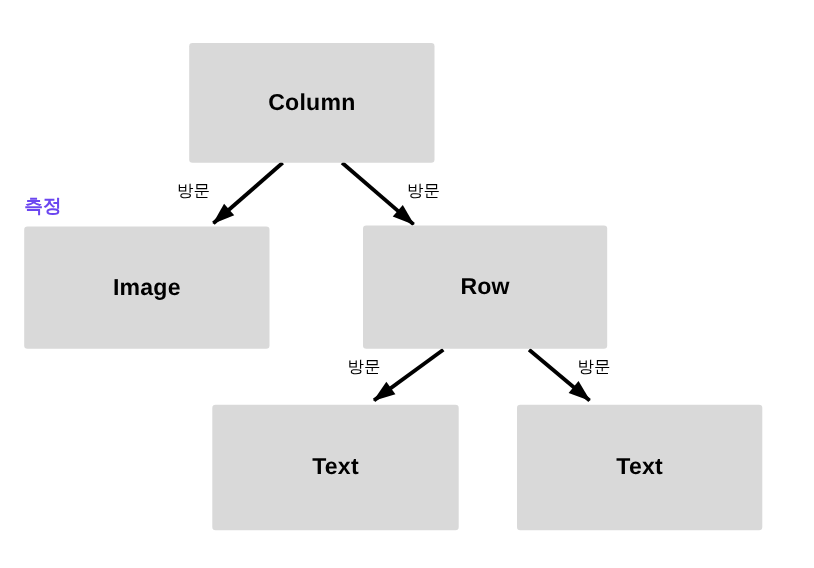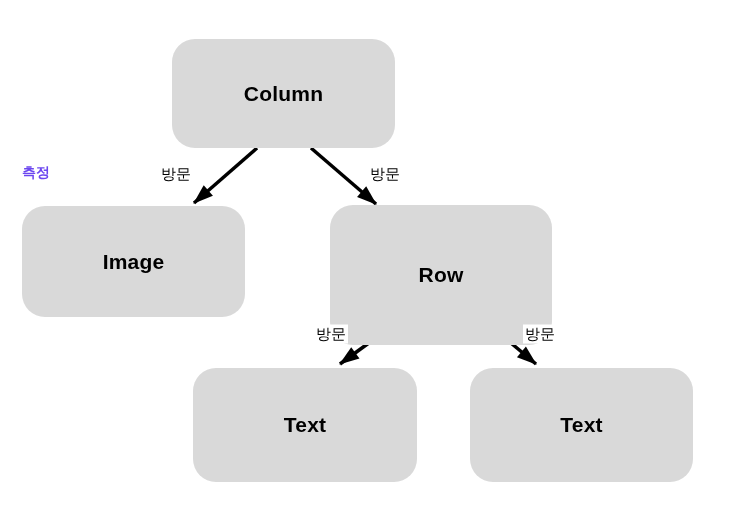--- a/index.html
+++ b/index.html
@@ -23,53 +23,53 @@
     height: 516px;
   }
   .edge {
     stroke: #000000;
     stroke-width: 3.5;
     fill: none;
   }
   .node {
     position: absolute;
     background: #d9d9d9;
-    border-radius: 23px;
+    border-radius: 3px;
     display: flex;
     align-items: center;
     justify-content: center;
     font-size: 21px;
     font-weight: 700;
     color: #000000;
     letter-spacing: 0.2px;
   }
   .node-column { left: 172px; top: 39px;  width: 223px; height: 109px; }
   .node-image  { left: 22px;  top: 206px; width: 223px; height: 111px; }
-  .node-row    { left: 330px; top: 205px; width: 222px; height: 140px; }
+  .node-row    { left: 330px; top: 205px; width: 222px; height: 112px; }
   .node-text1  { left: 193px; top: 368px; width: 224px; height: 114px; }
   .node-text2  { left: 470px; top: 368px; width: 223px; height: 114px; }
   .edge-label {
     position: absolute;
     transform: translate(-50%, -50%);
     font-size: 15px;
     font-weight: 400;
     color: #000000;
     background: #ffffff;
     padding: 0 2px;
     white-space: nowrap;
   }
   .edge-label-1 { left: 176px; top: 174px; }
   .edge-label-2 { left: 385px; top: 174px; }
   .edge-label-3 { left: 331px; top: 334px; }
   .edge-label-4 { left: 540px; top: 334px; }
   .annotation {
     position: absolute;
     left: 22px;
-    top: 164px;
-    font-size: 14px;
+    top: 176px;
+    font-size: 17px;
     font-weight: 700;
     color: #6b46f0;
     white-space: nowrap;
   }
 </style>
 </head>
 <body>
 
 <div class="canvas">
 

